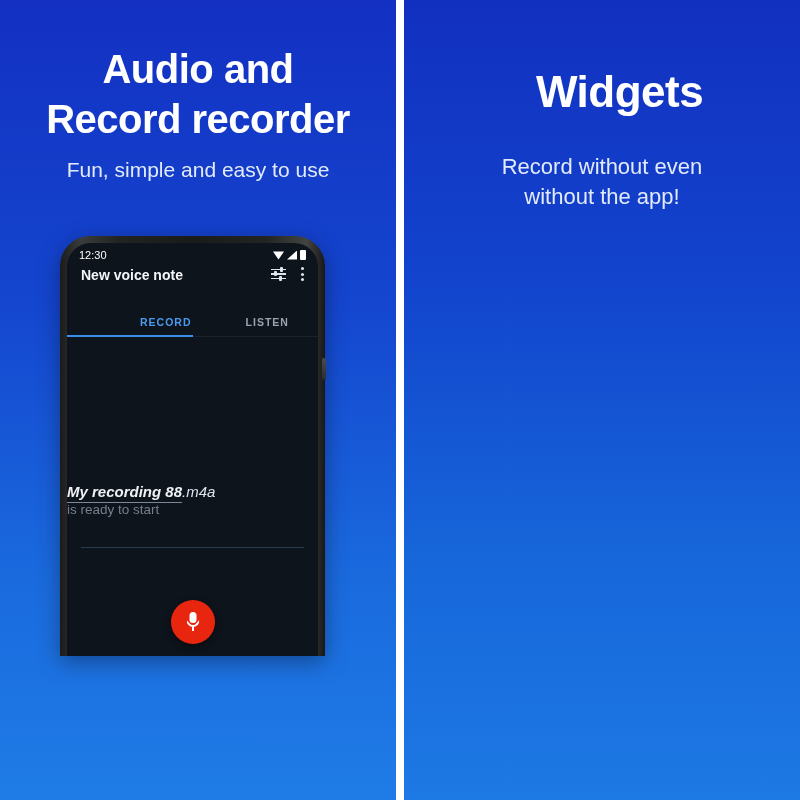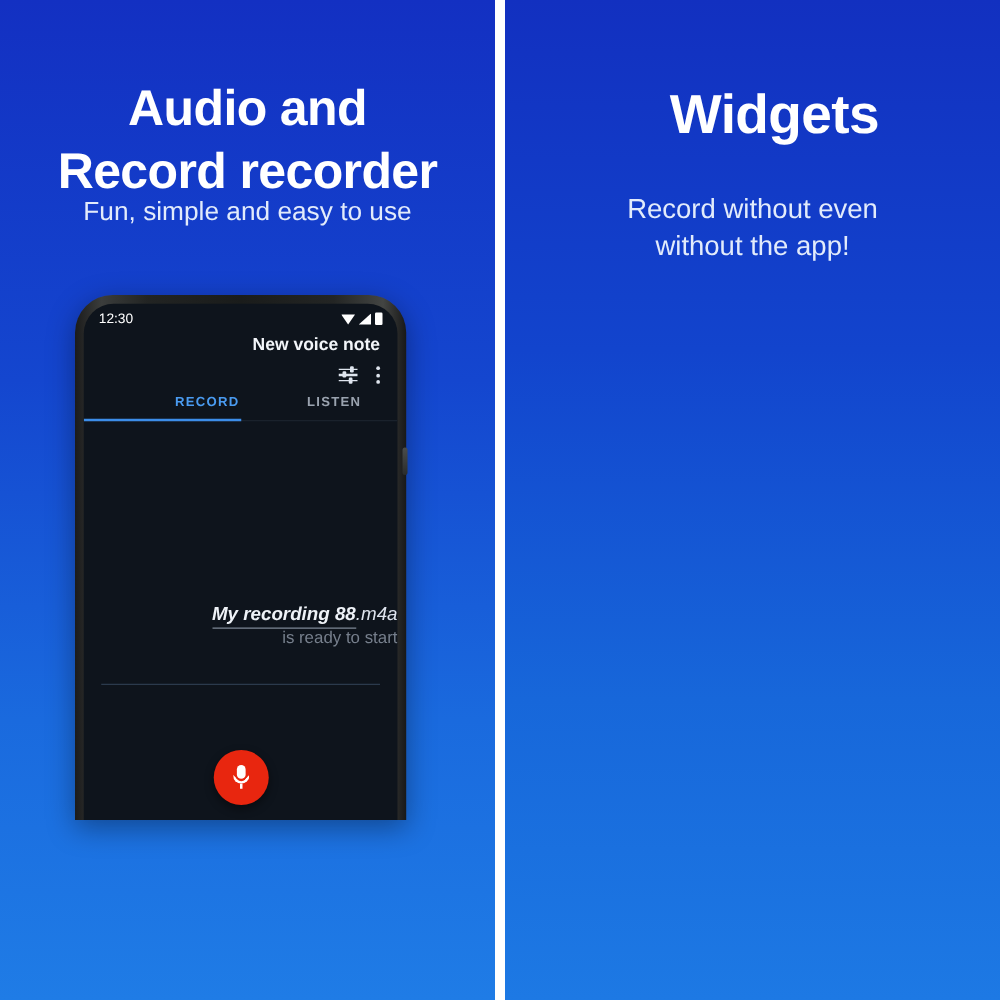--- a/index.html
+++ b/index.html
@@ -8,21 +8,21 @@
 
   .stage { position:relative; width:800px; height:800px; display:flex; background:#ffffff; }
 
   .panel { position:relative; height:800px; overflow:hidden; }
   .panel-left  { width:396px; background:linear-gradient(180deg,#1330c2 0%,#1446cf 38%,#1a6ade 72%,#1f7ce6 100%); }
   .panel-gap   { width:8px; background:#ffffff; height:800px; }
   .panel-right { width:396px; background:linear-gradient(180deg,#1230c0 0%,#1244cd 35%,#1767da 70%,#1d79e4 100%); }
 
   .headline { position:absolute; left:0; right:0; text-align:center; color:#ffffff;
               font-weight:bold; letter-spacing:-0.5px; }
-  .hl-left  { top:62px; font-size:40px; line-height:50px; }
+  .hl-left  { top:44px; font-size:40px; line-height:50px; }
   .hl-right { top:66px; font-size:44px; line-height:52px;padding-left:35px; }
   .subline  { position:absolute; left:0; right:0; text-align:center; color:#e2ebfb;
               font-weight:normal; }
   .sub-left  { top:156px; font-size:21px; line-height:28px; }
   .sub-right { top:152px; font-size:22px; line-height:30px; }
 
   
   .phone { position:absolute; border-radius:30px 30px 0 0;
            background:linear-gradient(90deg,#1b1b1b 0%,#3b3d3c 8%,#222423 22%,#1a1c1b 50%,#232524 78%,#434543 93%,#181818 100%);
            box-shadow:0 6px 22px rgba(0,0,0,0.35); }
@@ -36,21 +36,21 @@
 
   
   .statusbar { height:24px; display:flex; align-items:center; justify-content:space-between;
                padding:0 12px; color:#ffffff; font-size:11px; position:relative; z-index:5; }
   .sb-icons { display:flex; align-items:center; gap:3px; }
   .ic-wifi { width:11px; height:9px; background:#fff; clip-path:polygon(50% 100%,0 12%,100% 12%); }
   .ic-sig  { width:10px; height:9px; background:#fff; clip-path:polygon(100% 0,100% 100%,0 100%); }
   .ic-bat  { width:6px; height:10px; background:#fff; border-radius:1px; }
 
   
-  .appbar { height:40px; display:flex; align-items:flex-end; justify-content:space-between; padding:0 14px;flex-direction:column; }
+  .appbar { height:40px; display:flex; align-items:flex-start; justify-content:space-between; padding:0 14px; }
   .appbar-title { color:#f2f5f9; font-size:14px; font-weight:bold; }
   .appbar-acts { display:flex; align-items:center; gap:14px; }
   .tune-icon { width:15px; height:13px; position:relative; }
   .tune-icon i { position:absolute; left:0; right:0; height:1.6px; background:#dfe5ee; }
   .tune-icon i:nth-child(1){ top:1px; }
   .tune-icon i:nth-child(2){ top:5.5px; }
   .tune-icon i:nth-child(3){ top:10px; }
   .tune-icon b { position:absolute; width:3.2px; height:5.2px; background:#dfe5ee; border-radius:1px; }
   .tune-icon b:nth-child(4){ left:9px;  top:-0.6px; }
   .tune-icon b:nth-child(5){ left:2.5px; top:3.8px; }
@@ -60,21 +60,21 @@
 
   .tabs { display:flex; height:30px; position:relative; }
   .tab { flex:1; display:flex; align-items:center; justify-content:center;
          font-size:10.5px; font-weight:bold; letter-spacing:1px; }
   .tab-active { color:#4a9bf0;padding-left:48px; }
   .tab-idle   { color:#9aa3af; }
   .tab-underline { position:absolute; bottom:0; left:0; width:50%; height:2px; background:#3c8de8; }
   .tab-basebar   { position:absolute; bottom:0; left:0; width:100%; height:1px; background:#1a222c; }
 
   .rec-body { position:relative; height:calc(100% - 94px); }
-  .rec-center { position:absolute; left:0; right:0; top:146px; text-align:right; }
+  .rec-center { position:absolute; left:0; right:0; top:146px; text-align:left; }
   .fname-row { font-size:15px; font-style:italic; color:#eef2f7; }
   .fname-main { font-weight:bold; border-bottom:1px solid #7d8795; padding-bottom:2px; }
   .fname-ext  { font-weight:normal; color:#dfe5ee; }
   .rec-sub { margin-top:2px; font-size:13.5px; color:#767f8c; }
 
   .divider { position:absolute; left:14px; right:14px; bottom:108px; height:1px; background:#2b3a4c; }
   .storage { position:absolute; left:0; right:0; bottom:82px; text-align:center; font-size:9.5px; color:#7d8795; }
   .fab { position:absolute; left:50%; bottom:12px; transform:translateX(-50%);
          width:44px; height:44px; border-radius:50%; background:#e8260f;
          display:flex; align-items:center; justify-content:center; box-shadow:0 3px 8px rgba(0,0,0,.45); }

